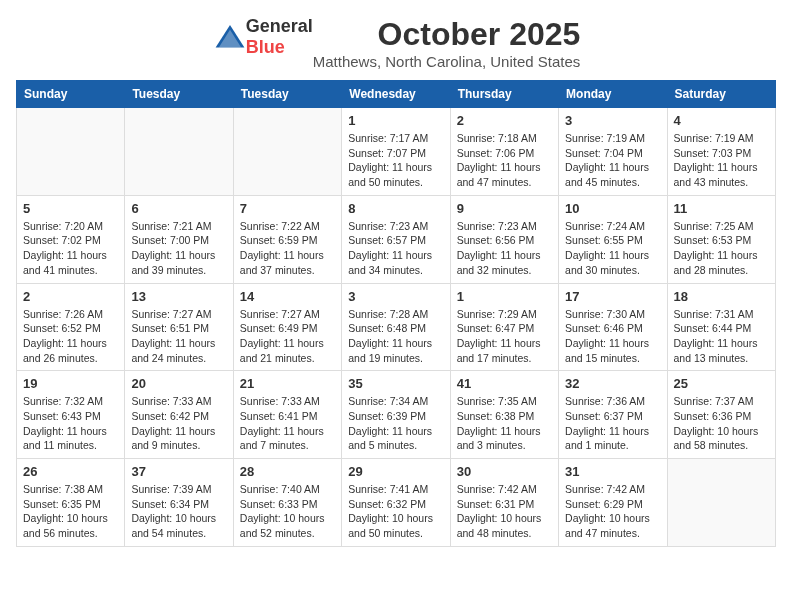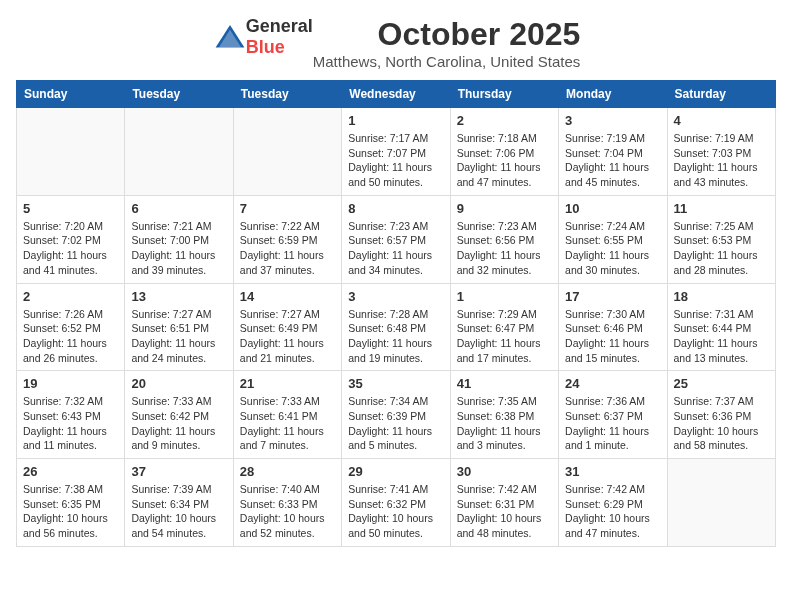--- a/index.html
+++ b/index.html
@@ -205,21 +205,21 @@
         </td>
         <td>
           <span class="day-number">35</span>
           <div class="day-info">Sunrise: 7:34 AM<br>Sunset: 6:39 PM<br>Daylight: 11 hours<br>and 5 minutes.</div>
         </td>
         <td>
           <span class="day-number">41</span>
           <div class="day-info">Sunrise: 7:35 AM<br>Sunset: 6:38 PM<br>Daylight: 11 hours<br>and 3 minutes.</div>
         </td>
         <td>
-          <span class="day-number">24</span>
+          <span class="day-number">32</span>
           <div class="day-info">Sunrise: 7:36 AM<br>Sunset: 6:37 PM<br>Daylight: 11 hours<br>and 1 minute.</div>
         </td>
         <td>
           <span class="day-number">25</span>
           <div class="day-info">Sunrise: 7:37 AM<br>Sunset: 6:36 PM<br>Daylight: 10 hours<br>and 58 minutes.</div>
         </td>
       </tr>
       <tr>
         <td>
           <span class="day-number">26</span>

